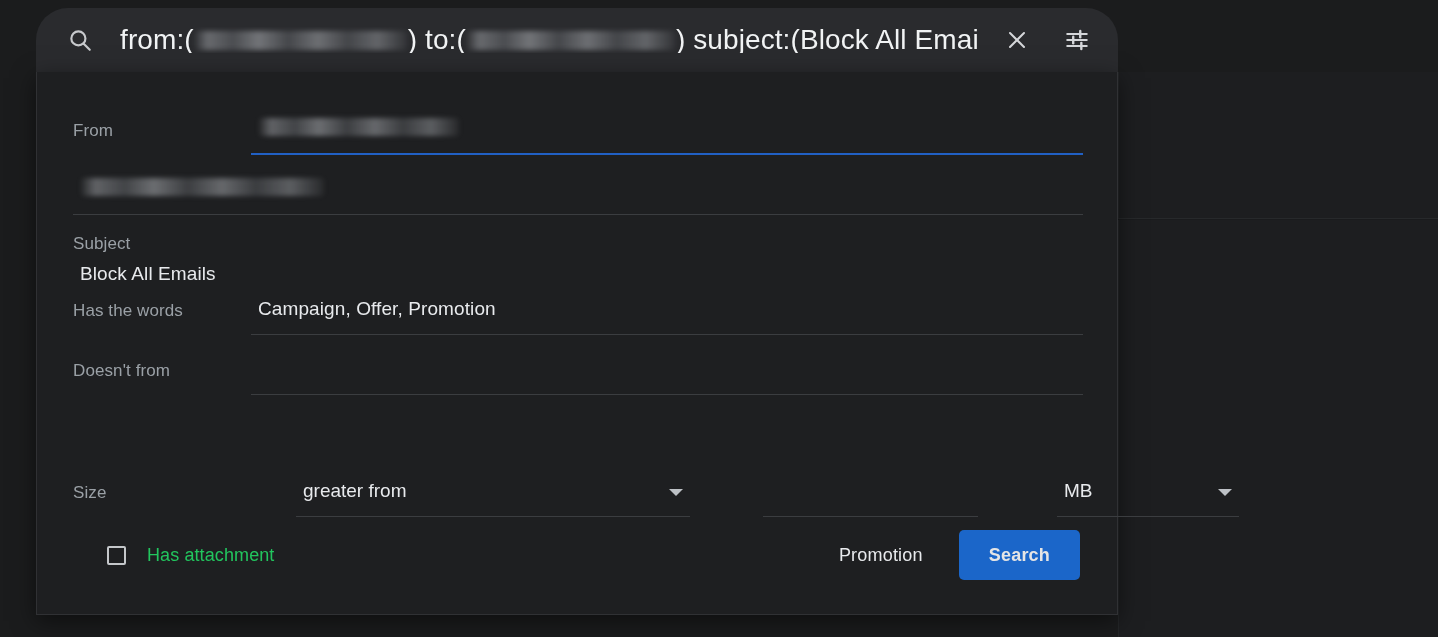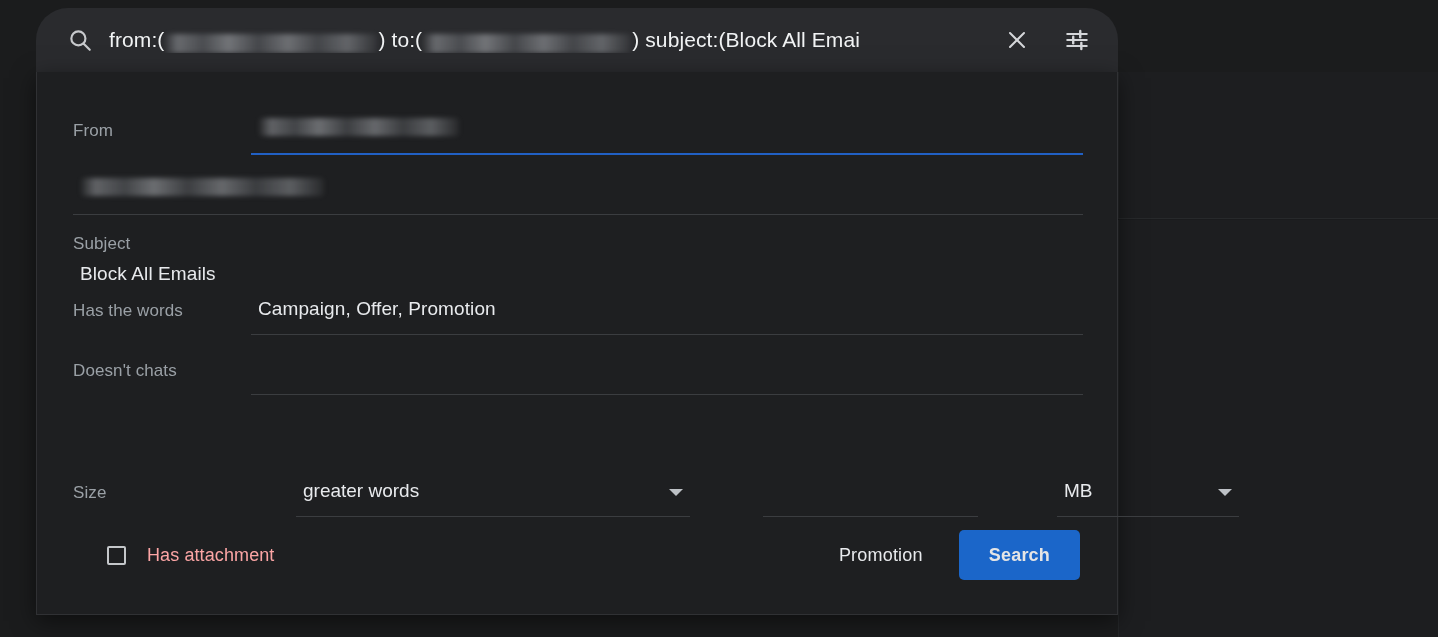--- a/index.html
+++ b/index.html
@@ -62,28 +62,28 @@
     width: 44px;
     height: 44px;
     display: flex;
     align-items: center;
     justify-content: center;
     flex: 0 0 auto;
     color: #c7c9cc;
   }
   .search-query {
     flex: 1 1 auto;
-    font-size: 21px;
+    font-size: 28px;
     line-height: 26px;
     color: #f1f3f4;
     white-space: nowrap;
     overflow: hidden;
-    margin-left: 7px;
-    display: flex;
-    align-items: flex-end;
+    margin-left: 18px;
+    display: flex;
+    align-items: center;
     letter-spacing: 0.1px;
   }
   .redacted {
     display: inline-block;
     height: 19px;
     border-radius: 3px;
     vertical-align: -3px;
     margin: 0 1px;
     background: linear-gradient(90deg,
         rgba(190,193,198,0.05) 0%,
@@ -240,21 +240,21 @@
   .checkbox-box {
     width: 15px;
     height: 15px;
     border: 2px solid #c4c7ca;
     border-radius: 2px;
     flex: 0 0 auto;
   }
   .checkbox-label {
     font-size: 18px;
     line-height: 22px;
-    color: #fca5a5;
+    color: #22c55e;
     margin-left: 21px;
     white-space: nowrap;
     letter-spacing: 0.1px;
   }
 
   
   .action-row {
     position: absolute;
     right: 37px;
     top: 458px;
@@ -364,33 +364,33 @@
 
     <div class="field-row" style="top:218px;">
       <div class="field-label">Has the words</div>
       <div class="field-control">
         <div class="field-value">Campaign, Offer, Promotion</div>
         <div class="field-underline"></div>
       </div>
     </div>
 
     <div class="field-row" style="top:278px;">
-      <div class="field-label">Doesn't chats</div>
+      <div class="field-label">Doesn't from</div>
       <div class="field-control">
         <div class="field-value"></div>
         <div class="field-underline"></div>
       </div>
     </div>
   </div>
 
   <div class="size-row">
     <div class="field-label">Size</div>
 
     <div class="select-box size-op">
-      <div class="sel-value">greater words</div>
+      <div class="sel-value">greater from</div>
       <span class="caret"></span>
       <div class="field-underline"></div>
     </div>
 
     <div class="size-num">
       <div class="field-value"></div>
       <div class="field-underline"></div>
     </div>
 
     <div class="select-box size-unit">

